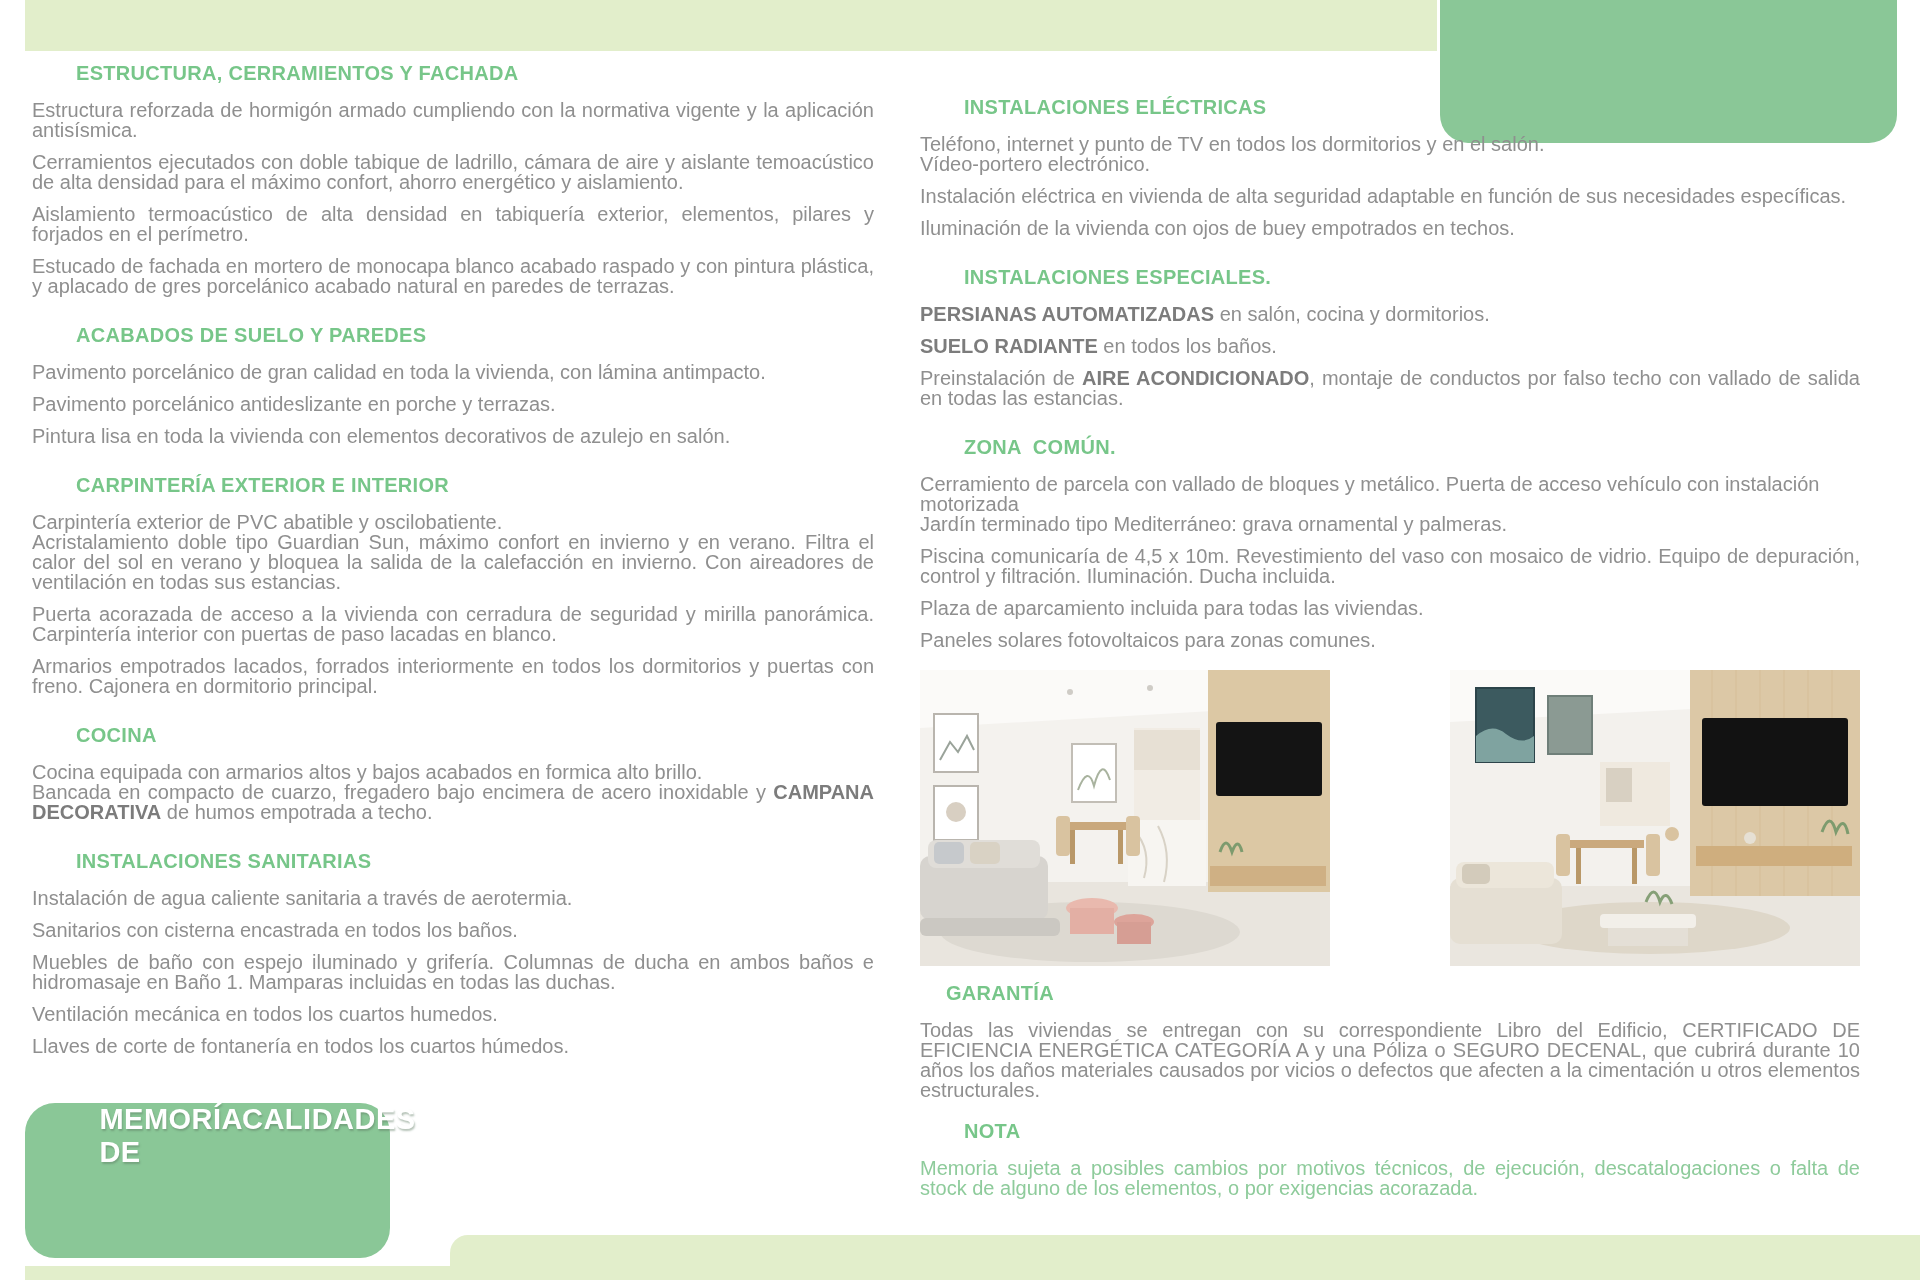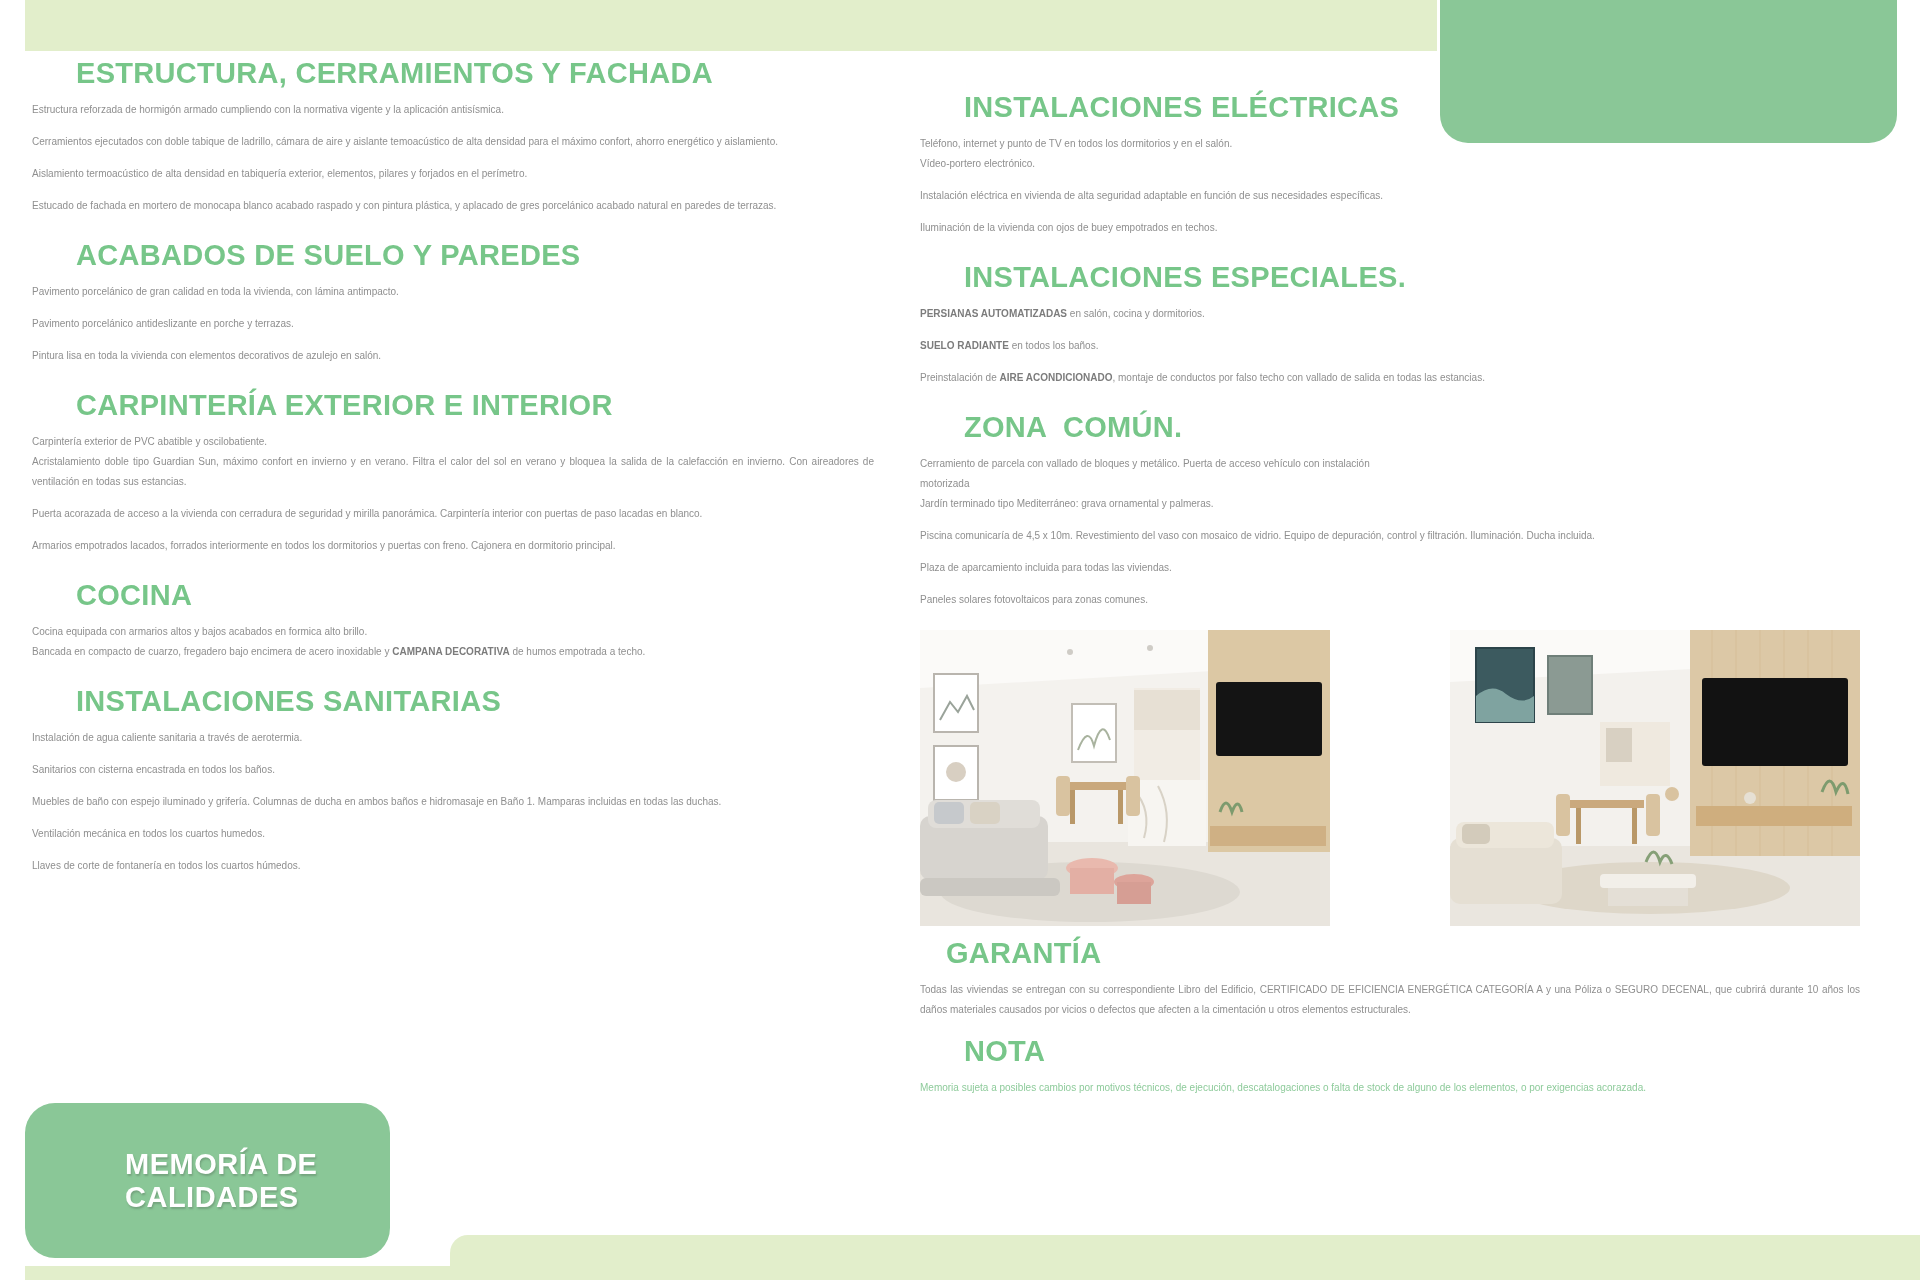--- a/index.html
+++ b/index.html
@@ -32,43 +32,43 @@
   }
   .band-bottom-left{
     position:absolute;left:25px;top:1266px;width:425px;height:14px;
     background:var(--pale-green);
   }
   .col{position:absolute;}
   #left-col{left:32px;top:58px;width:842px;}
   #right-col{left:920px;top:92px;width:940px;}
   .sec-heading{
     color:var(--heading-green);
-    font-weight:bold;font-size:29px;line-height:30px;
+    font-weight:bold;font-size:20px;line-height:30px;
     padding-left:44px;margin:24px 0 12px 0;
     letter-spacing:0.3px;white-space:pre-wrap;
   }
   .col > div > .sec-heading:first-child{margin-top:0;}
   [data-name="section-heading-zona-comun"]{}
   [data-name="section-heading-garantia"]{margin-top:0;padding-left:26px;}
   [data-name="section-heading-nota"]{margin-top:16px;}
   .body-para{
-    color:var(--body-gray);font-size:10px;line-height:20px;
+    color:var(--body-gray);font-size:20px;line-height:20px;
     text-align:justify;margin:0 0 12px 0;
   }
   .body-para .b{font-weight:bold;color:var(--bold-gray);}
   .body-para.green{color:var(--nota-green);}
   .photos-row{
     display:flex;justify-content:space-between;
     margin:20px 0 12px 0;width:940px;
   }
   .photo{width:410px;height:296px;display:block;}
   #memoria-box{
     position:absolute;left:25px;top:1103px;width:365px;height:155px;
     background:var(--box-green);border-radius:30px;
-    display:flex;flex-direction:column;justify-content:center;
+    display:flex;flex-direction:row;justify-content:center;
     padding-left:100px;box-sizing:border-box;
   }
   #memoria-box .line{
     color:#ffffff;font-weight:bold;font-size:29px;line-height:33px;
     letter-spacing:0.5px;
     text-shadow:1px 2px 2px rgba(90,120,95,0.45);
   }
 </style>
 </head>
 <body>

